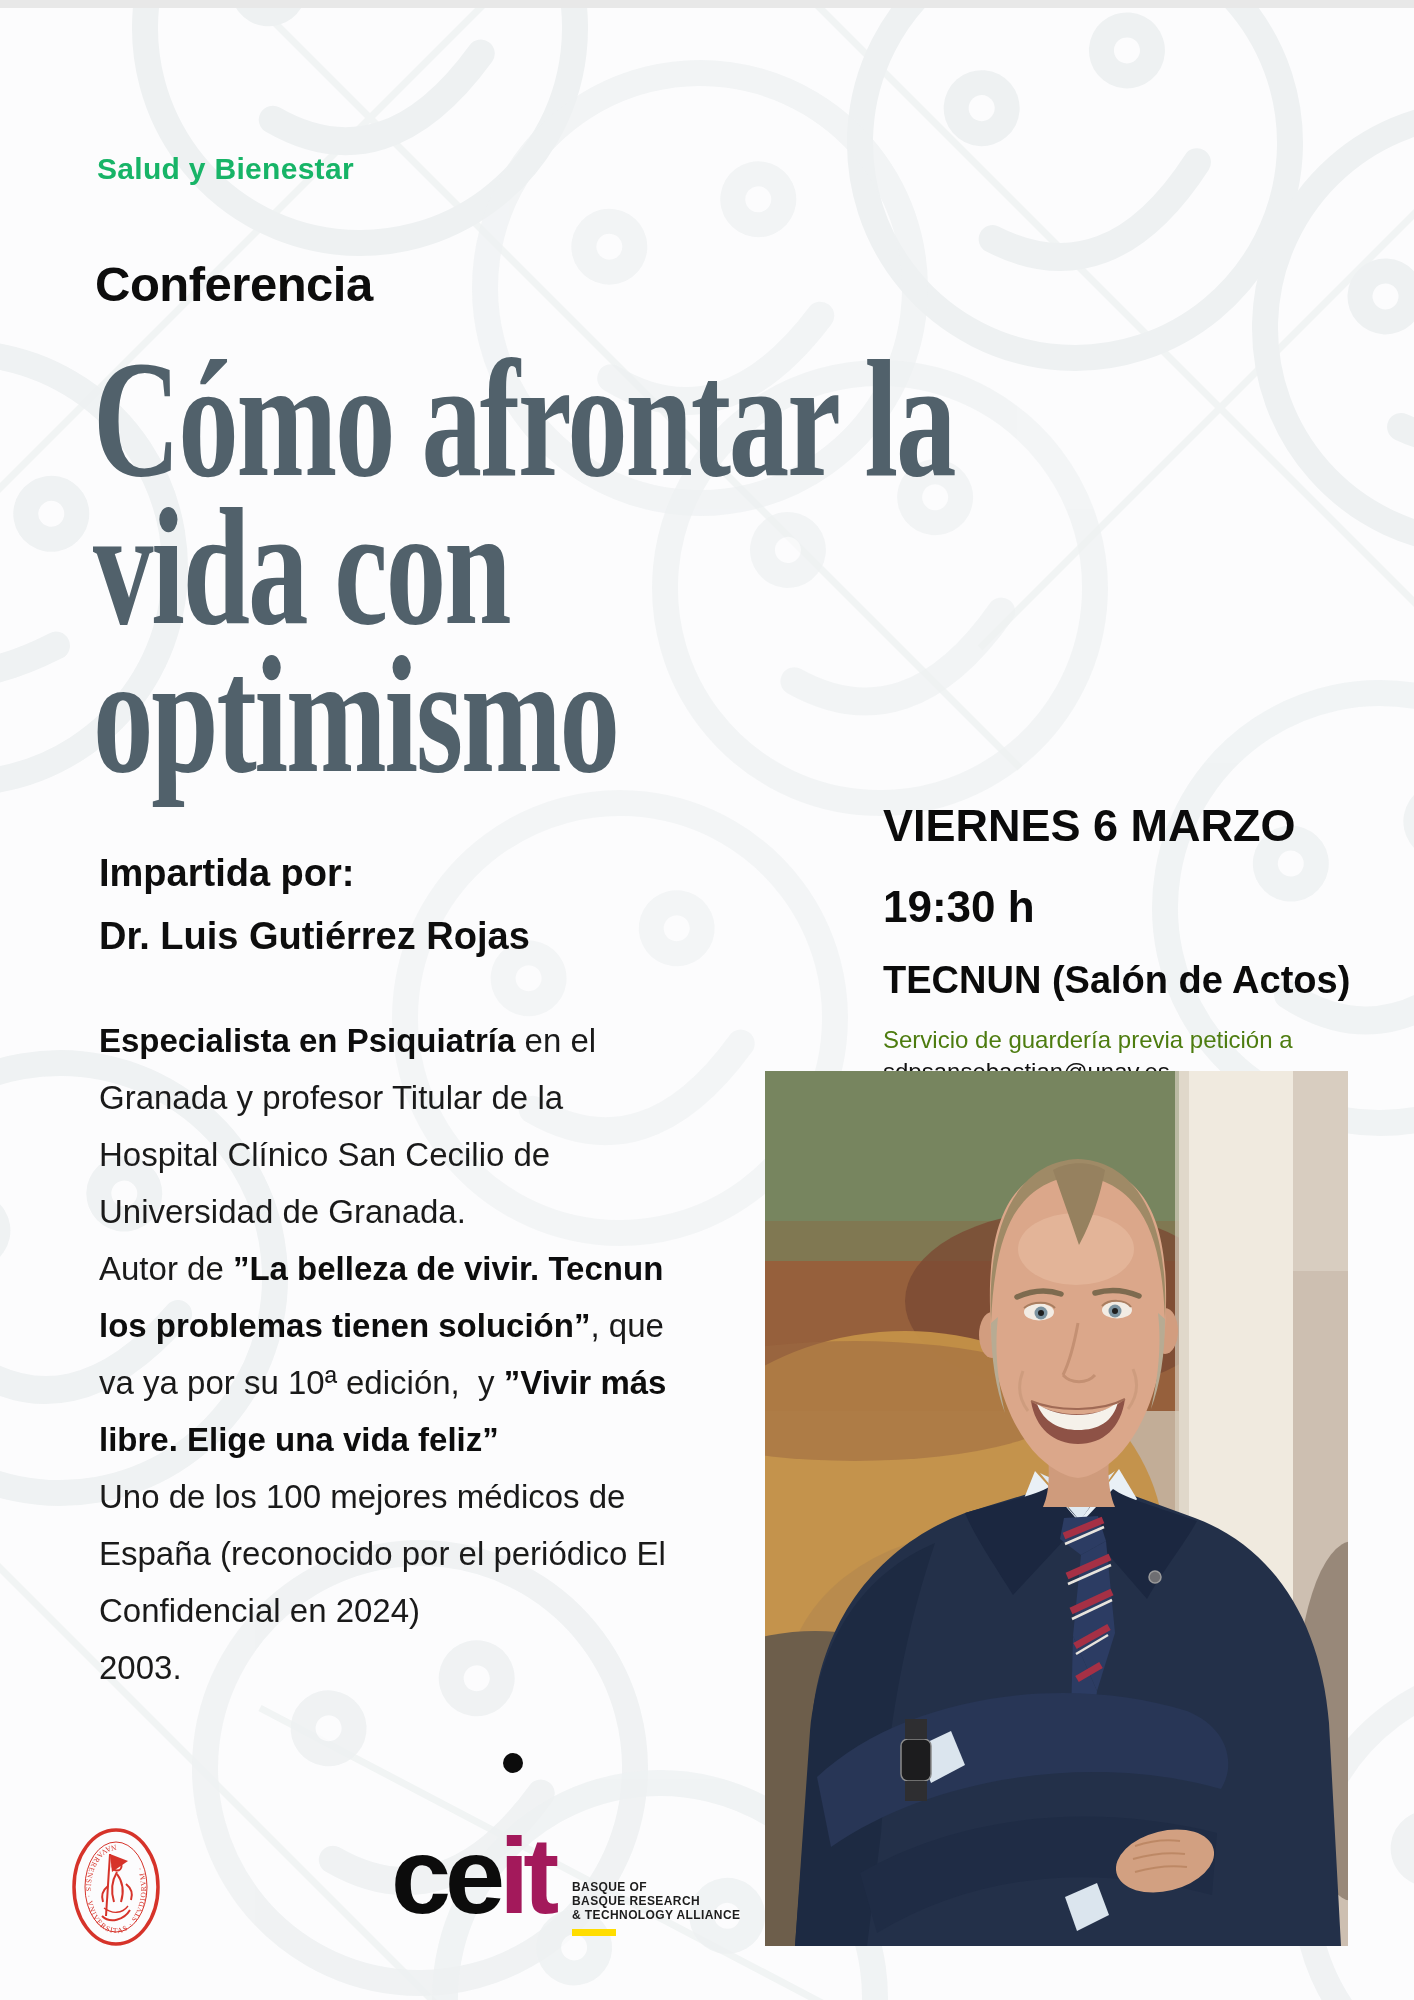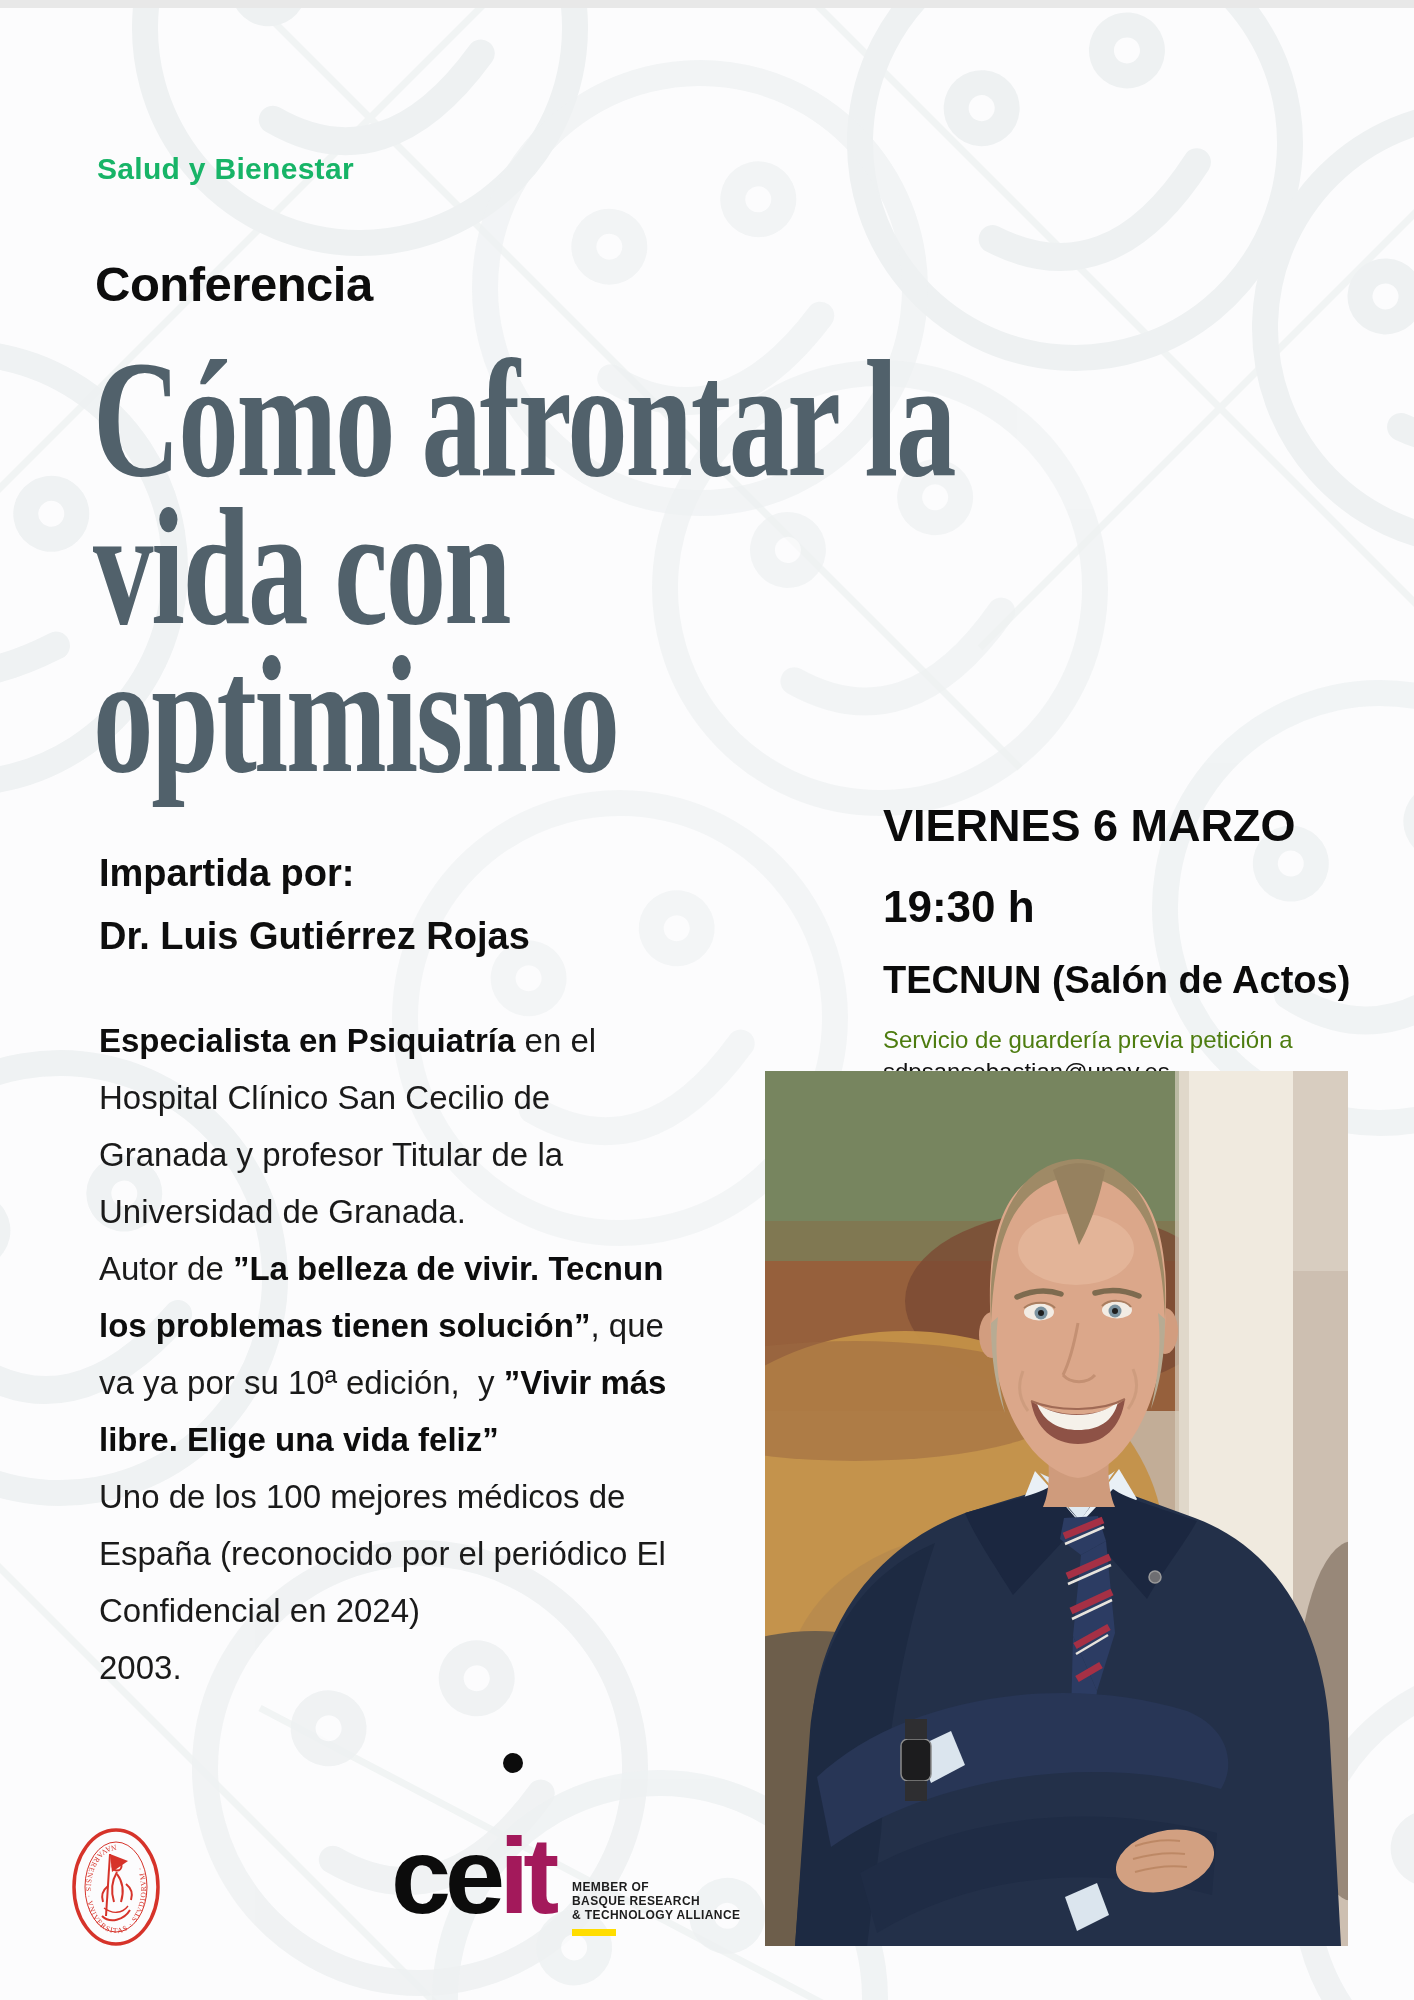--- a/index.html
+++ b/index.html
@@ -108,22 +108,22 @@
   <div class="abs event">
     <div class="event-date nowrap">VIERNES 6 MARZO</div>
     <div class="event-time nowrap">19:30 h</div>
     <div class="event-venue nowrap">TECNUN (Salón de Actos)</div>
     <div class="event-note nowrap">Servicio de guardería previa petición a</div>
     <a class="event-email nowrap" href="#">sdpsansebastian@unav.es</a>
   </div>
 
   <div class="abs bio">
       <div class="bio-line"><span class="b">Especialista en Psiquiatría</span><span> en el</span></div>
+      <div class="bio-line"><span>Granada y profesor Titular de la</span></div>
       <div class="bio-line"><span>Hospital Clínico San Cecilio de</span></div>
-      <div class="bio-line"><span>Granada y profesor Titular de la</span></div>
       <div class="bio-line"><span>Universidad de Granada.</span></div>
       <div class="bio-line"><span>Autor de </span><span class="b">”La belleza de vivir. Tecnun</span></div>
       <div class="bio-line"><span class="b">los problemas tienen solución”</span><span>, que</span></div>
       <div class="bio-line"><span>va ya por su 10ª edición,&nbsp; y </span><span class="b">”Vivir más</span></div>
       <div class="bio-line"><span class="b">libre. Elige una vida feliz”</span></div>
       <div class="bio-line"><span>Uno de los 100 mejores médicos de</span></div>
       <div class="bio-line"><span>España (reconocido por el periódico El</span></div>
       <div class="bio-line"><span>Confidencial en 2024)</span></div>
       <div class="bio-line"><span>2003.</span></div>
     </div>
@@ -262,19 +262,19 @@
       <path d="M56,58 C61,62 63,68 61,74"></path>
       <path d="M32,90 C40,98 54,94 60,84"></path>
       <path d="M34,82 C42,88 52,88 58,80" stroke-width="1.3"></path>
     </g>
   </svg>
 
 
   <div class="abs ceit-word nowrap"><span>ce</span><span class="i-wrap"><span class="i-dot"></span><span>i</span></span><span class="t">t</span></div>
 
   <div class="abs member">
-    <div class="nowrap">MEMBER OF</div>
+    <div class="nowrap">BASQUE OF</div>
     <div class="nowrap">BASQUE RESEARCH</div>
     <div class="nowrap">&amp; TECHNOLOGY ALLIANCE</div>
   </div>
   <div class="abs yellow-bar"></div>
 
 </div>
 
 </body></html>

